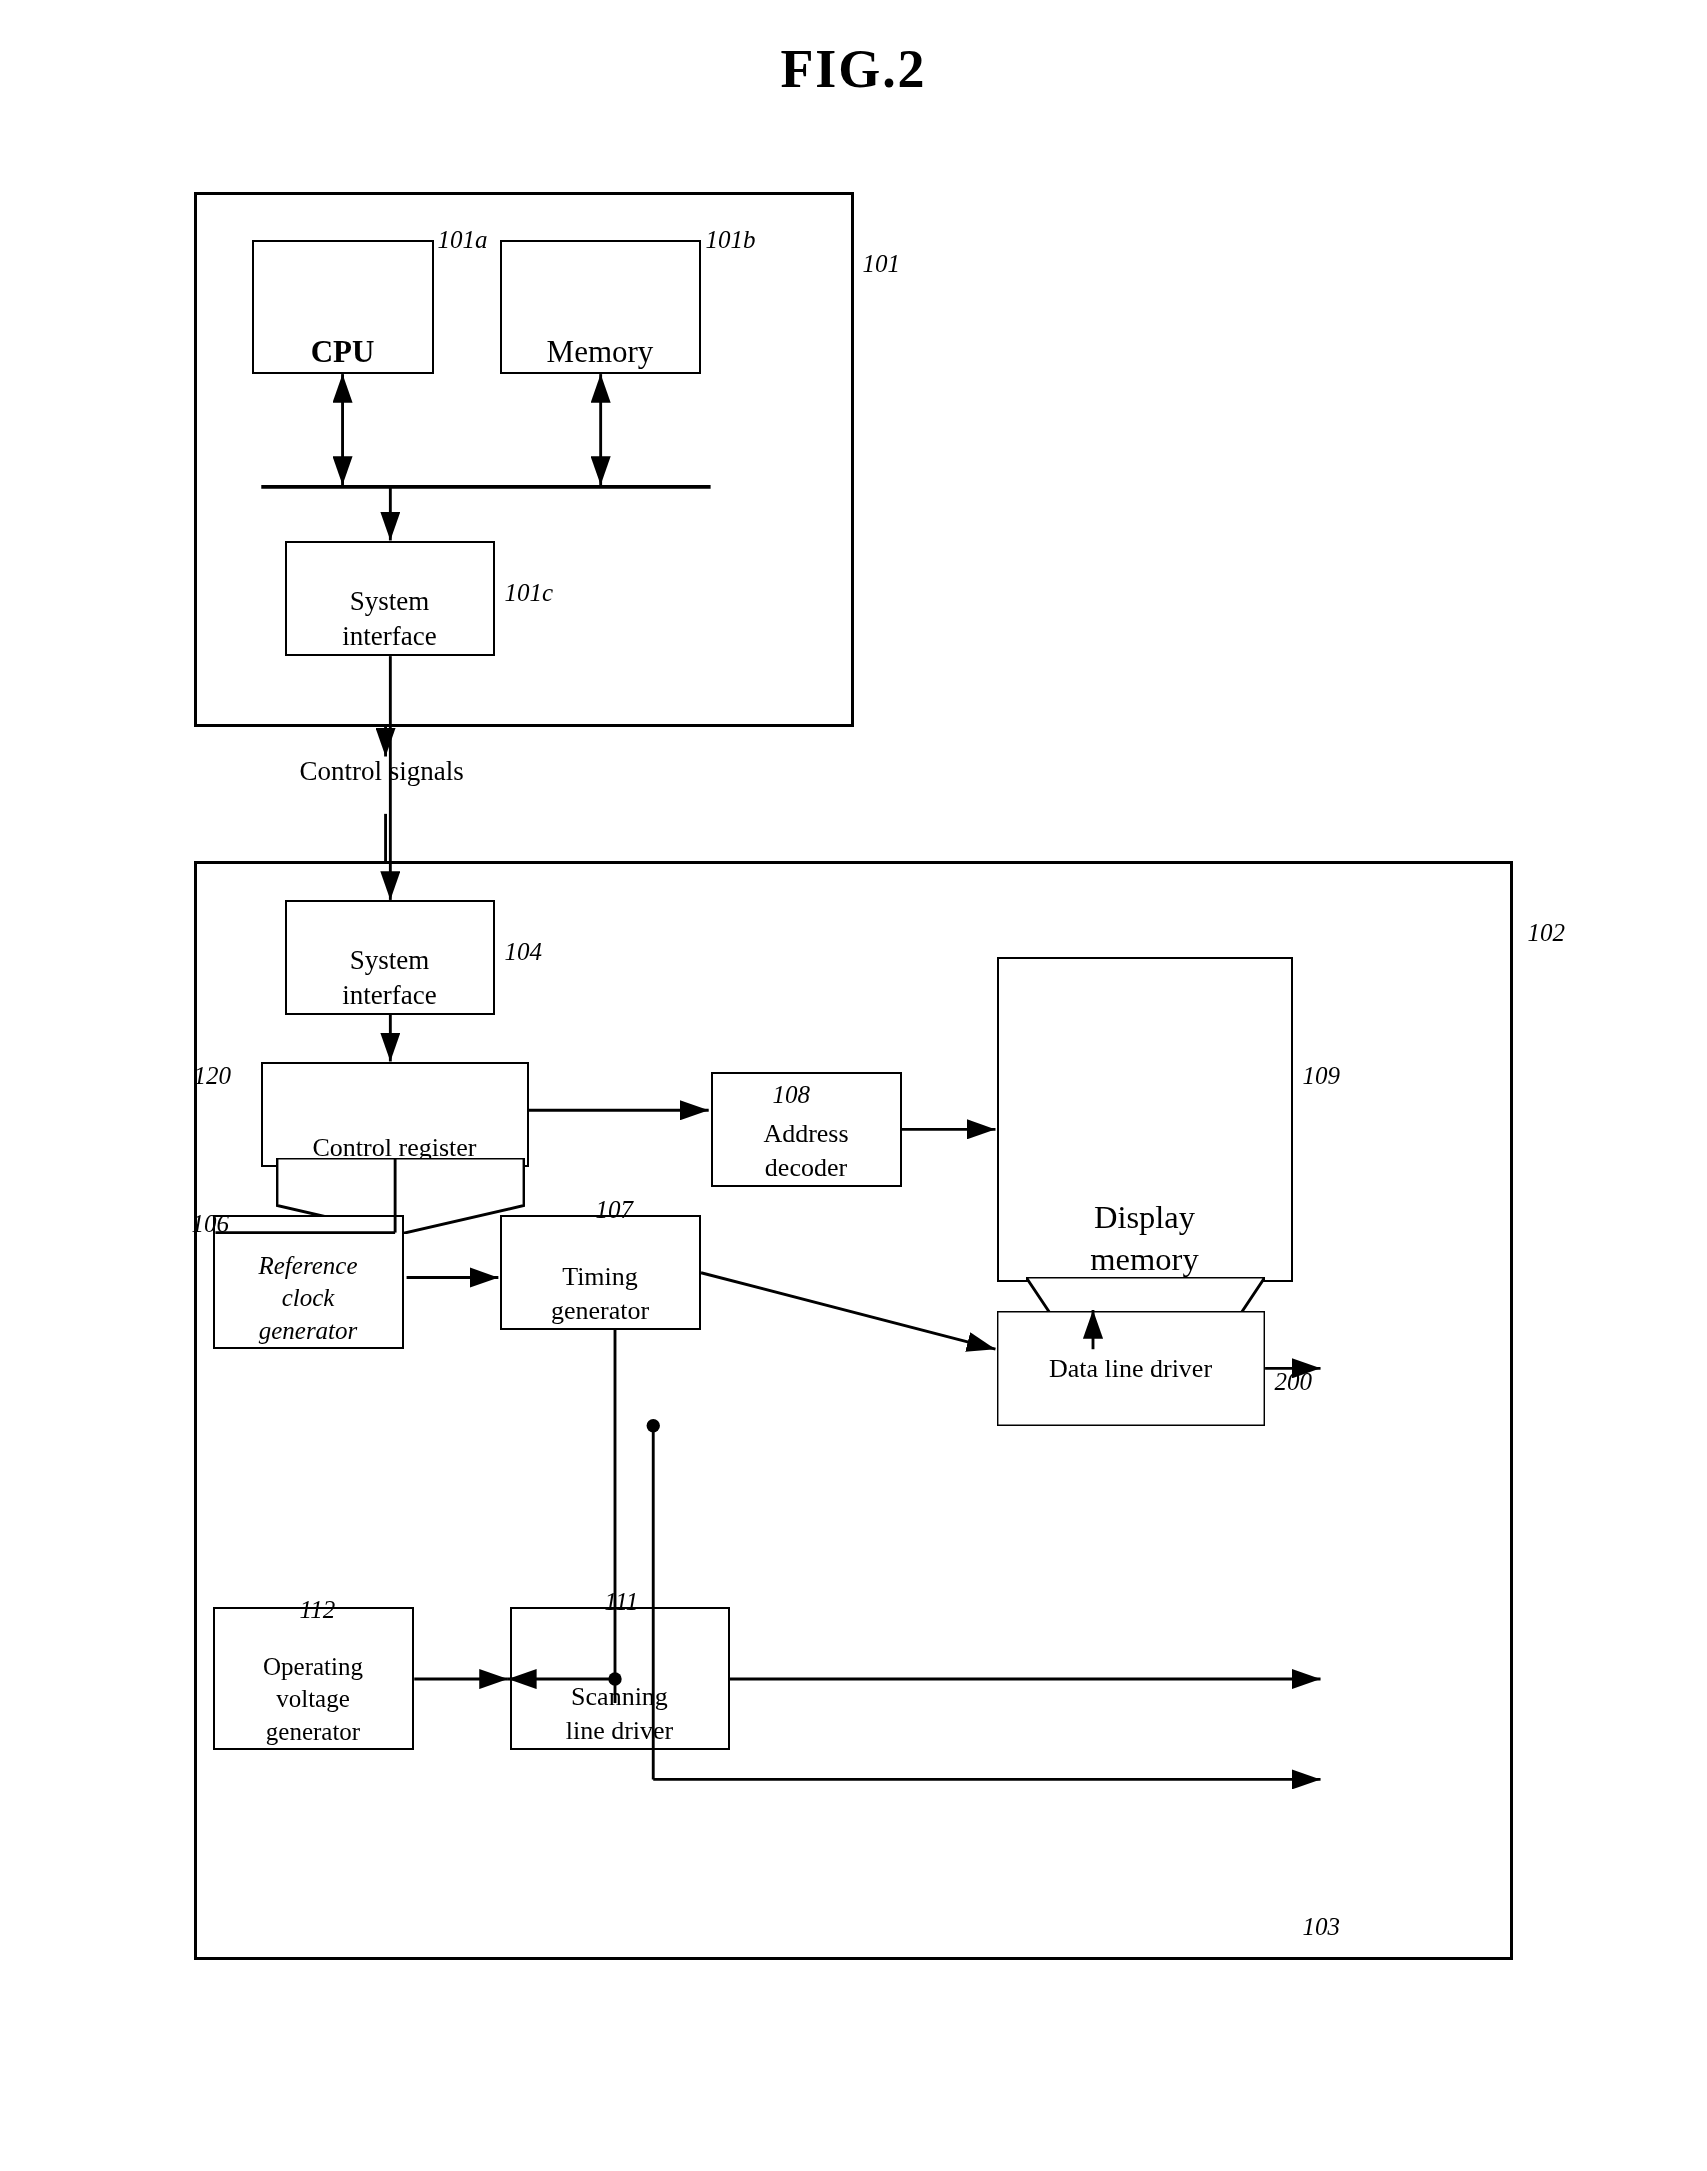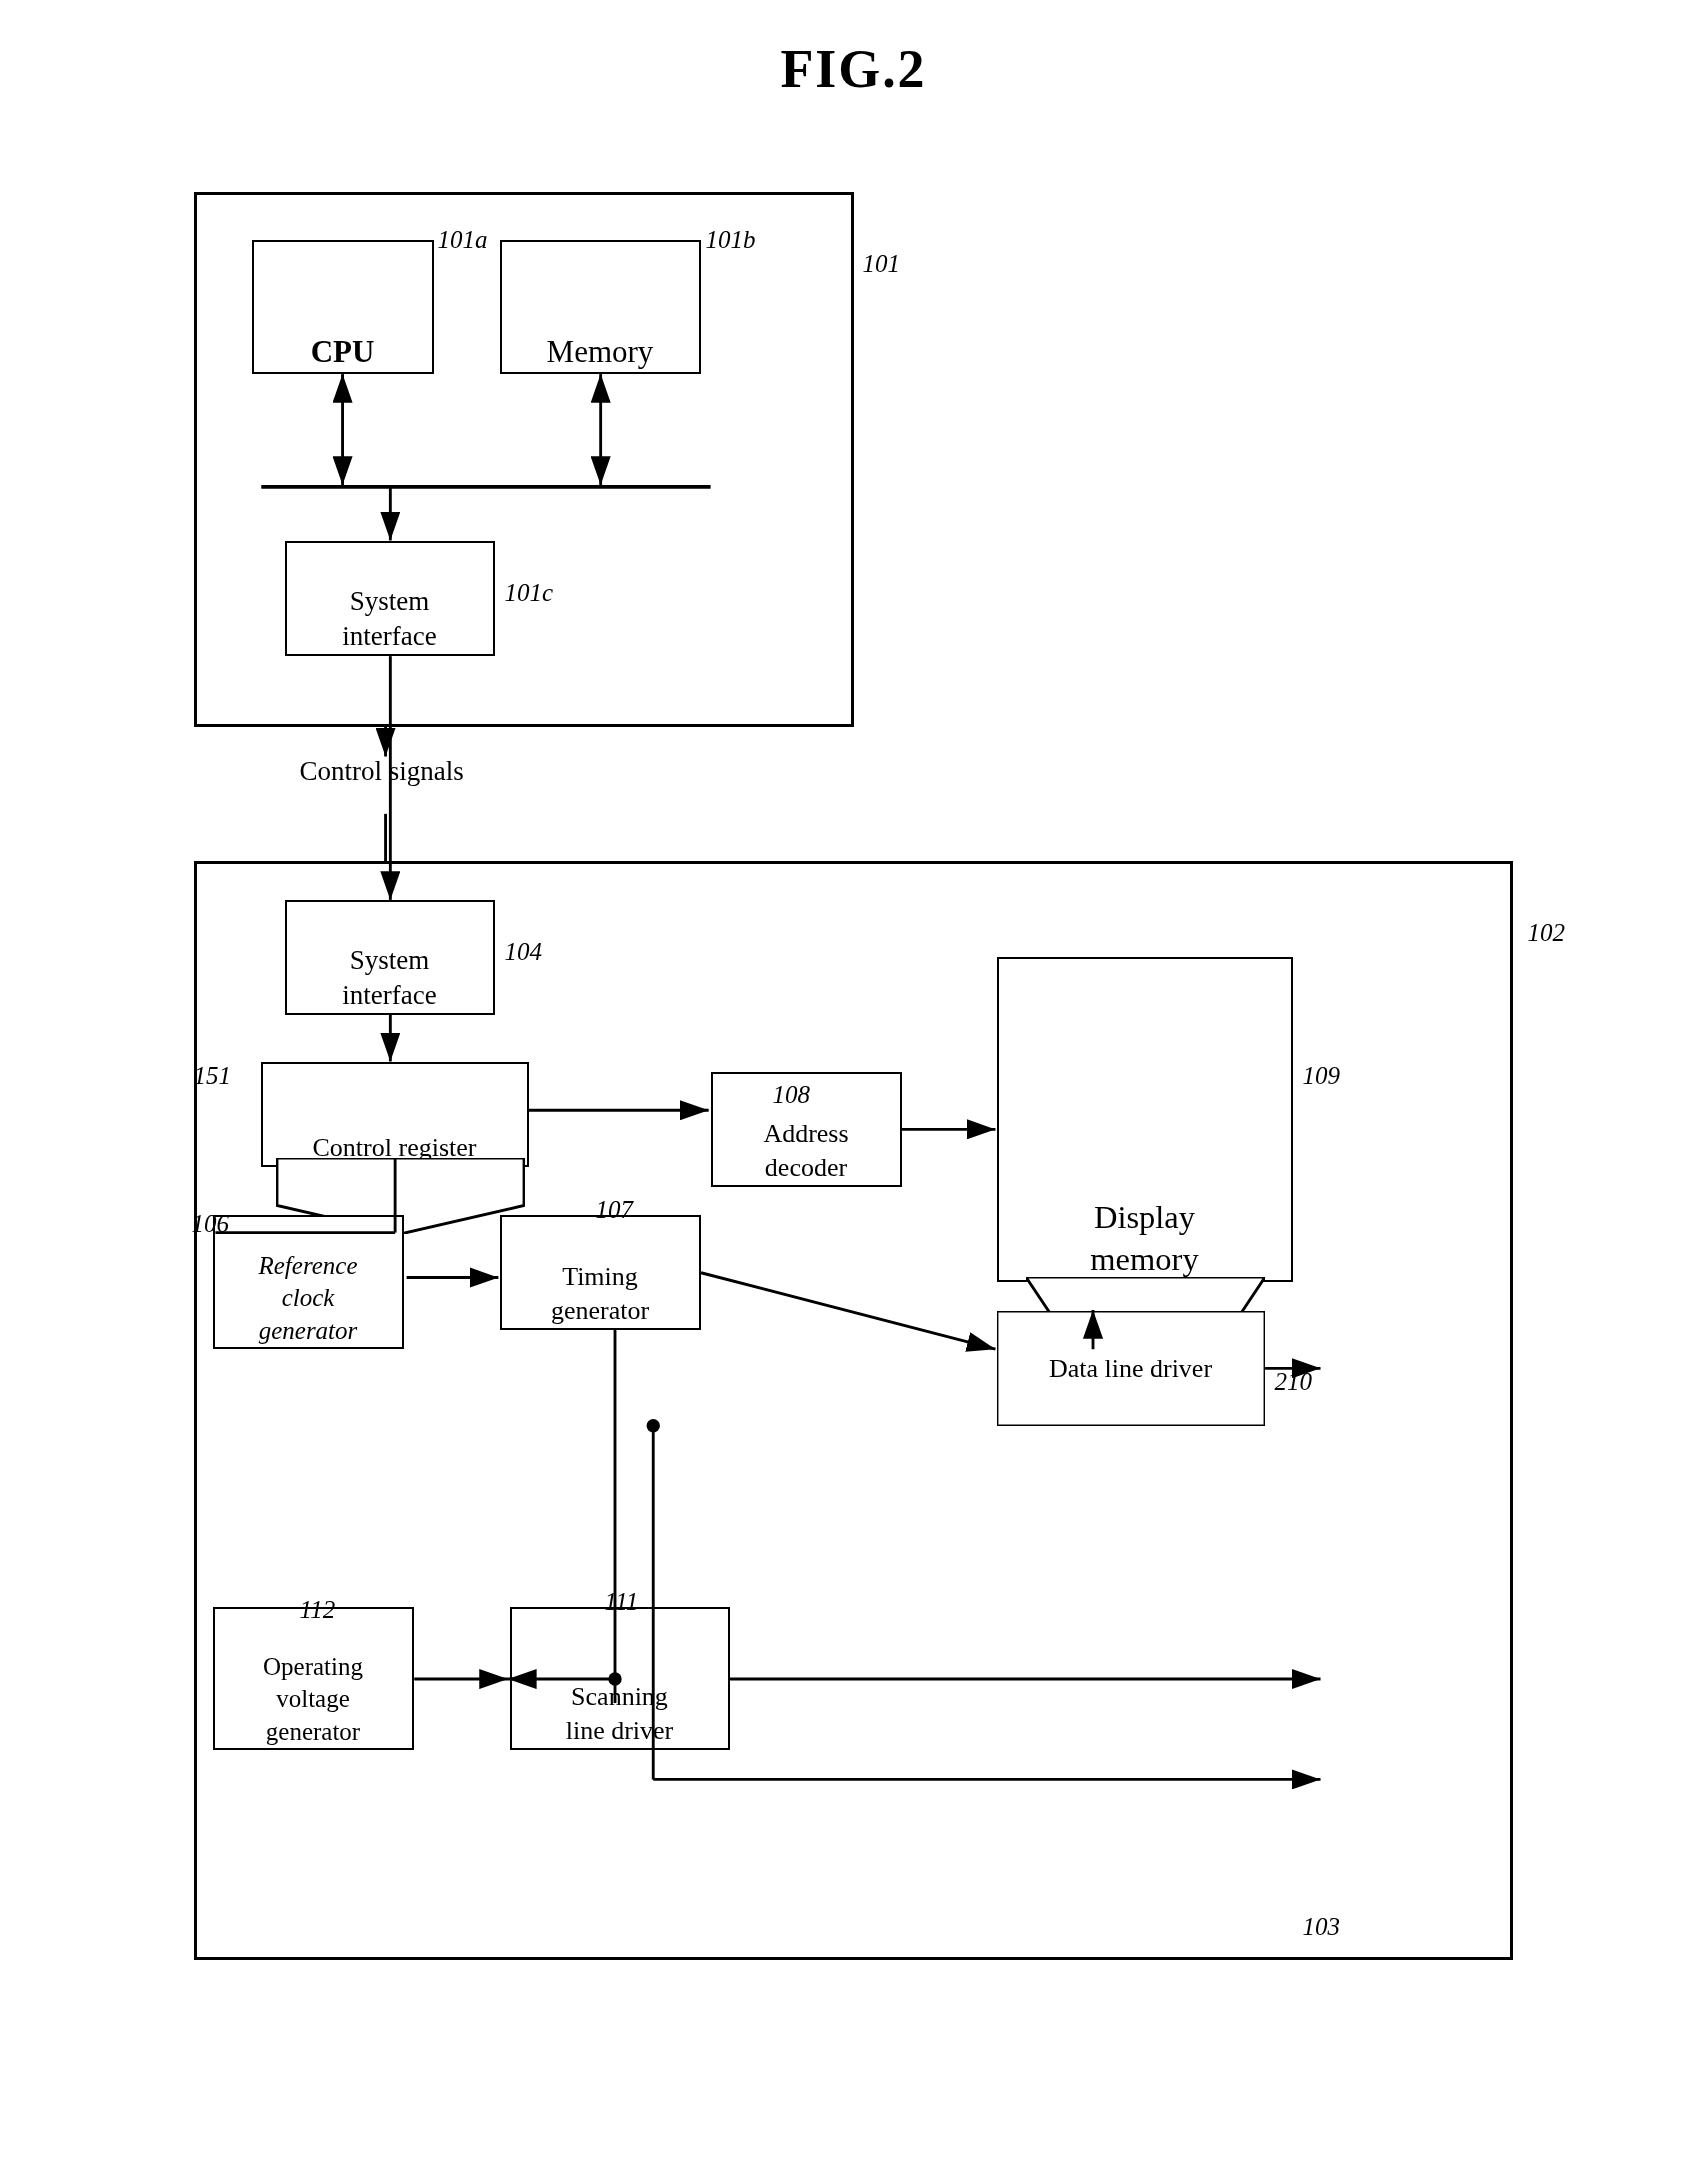--- a/index.html
+++ b/index.html
@@ -156,21 +156,21 @@
   <div class="label" style="left:1391px; top:784px;">102</div>
 
   <div class="box" style="left:148px; top:765px; width:210px; height:115px; font-size:27px;">
     <span>System<br>interface</span>
   </div>
   <div class="label" style="left:368px; top:803px;">104</div>
 
   <div class="box" style="left:124px; top:927px; width:268px; height:105px; font-size:26px;">
     <span>Control register</span>
   </div>
-  <div class="label" style="left:57px; top:927px;">151</div>
+  <div class="label" style="left:57px; top:927px;">120</div>
 
   <svg style="position:absolute; left:139px; top:1023px;" width="249" height="76" viewBox="0 0 260 80">
     <polygon points="0,0 260,0 260,50 130,80 0,50" fill="white" stroke="black" stroke-width="3"></polygon>
   </svg>
 
   <div class="box" style="left:76px; top:1080px; width:191px; height:134px; font-size:25px;font-style:italic;">
     <span>Reference<br>clock<br>generator</span>
   </div>
   <div class="label" style="left:55px; top:1075px;">106</div>
 
@@ -192,21 +192,21 @@
   <svg style="position:absolute; left:889px; top:1142px;" width="239" height="72" viewBox="0 0 250 75">
     <polygon points="0,0 250,0 200,75 50,75" fill="white" stroke="black" stroke-width="3"></polygon>
   </svg>
 
   <svg style="position:absolute; left:860px; top:1176px;" width="268" height="115" viewBox="0 0 280 120">
     <polygon points="0,0 280,0 280,120 0,120" fill="white" stroke="black" stroke-width="3"></polygon>
   </svg>
   <div style="position:absolute; left:860px; top:1176px; width:268px; height:115px; display:flex; align-items:center; justify-content:center; font-size:26px; text-align:center;">
     <span>Data line driver</span>
   </div>
-  <div class="label" style="left:1138px; top:1233px;">210</div>
+  <div class="label" style="left:1138px; top:1233px;">200</div>
 
   <div class="box" style="left:373px; top:1472px; width:220px; height:143px; font-size:26px;">
     <span>Scanning<br>line driver</span>
   </div>
   <div class="label" style="left:468px; top:1453px;">111</div>
 
   <div class="box" style="left:76px; top:1472px; width:201px; height:143px; font-size:25px;">
     <span>Operating<br>voltage<br>generator</span>
   </div>
   <div class="label" style="left:163px; top:1453px;margin-top:8px;">112</div>

